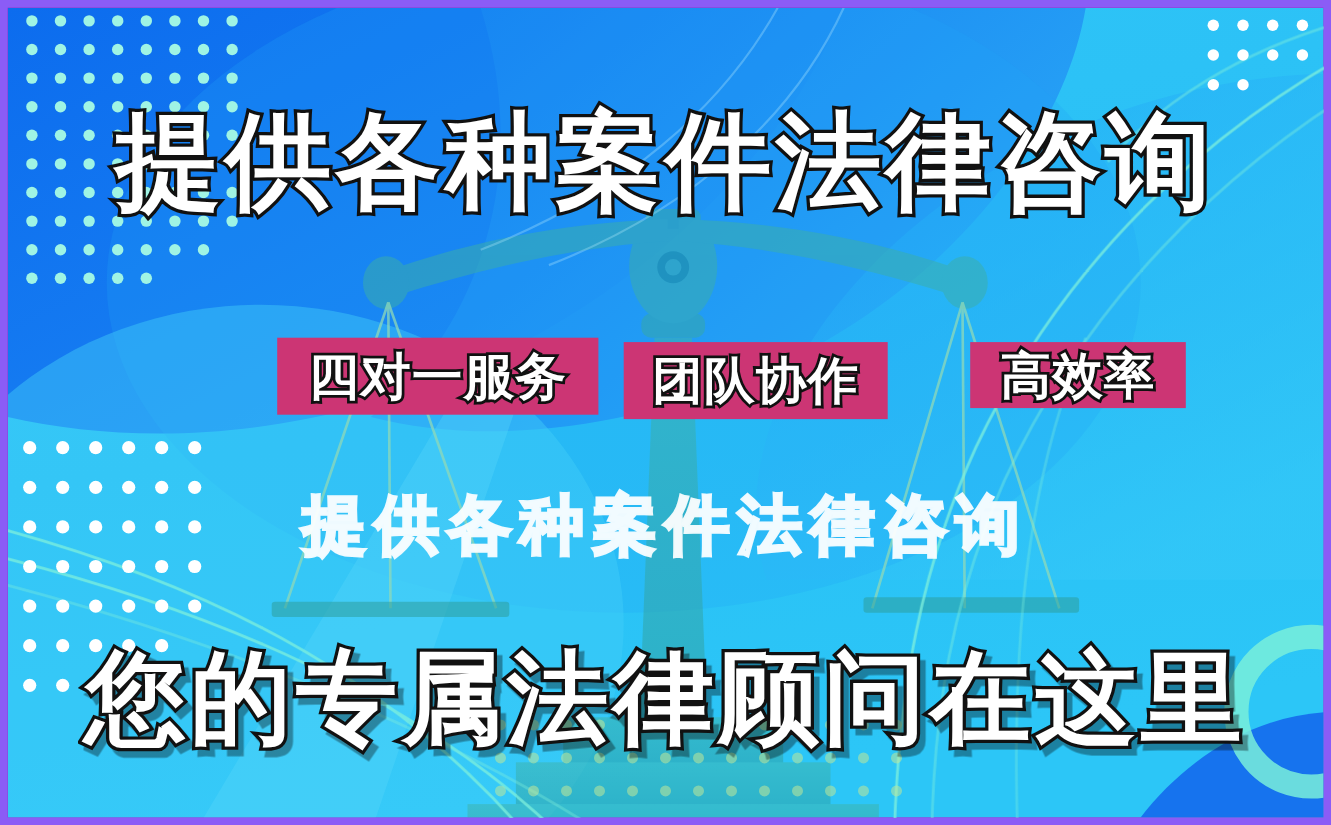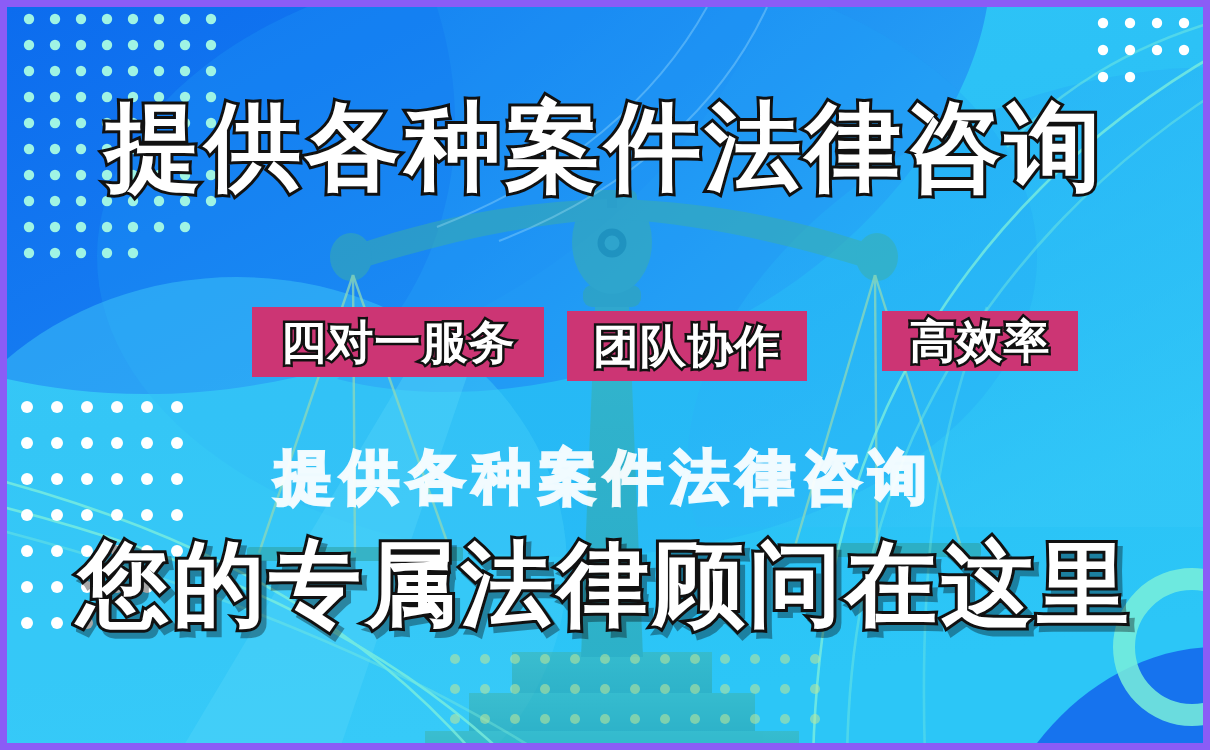--- a/index.html
+++ b/index.html
@@ -31,21 +31,21 @@
     paint-order:stroke fill;
     font-family:"DejaVu Sans","Liberation Sans",sans-serif;
   }
   .headline-top{
     top:88px;
     font-size:96px;
     line-height:104px;
     letter-spacing:4px;
   }
   .headline-bottom{
-    top:528px;
+    top:578px;
     font-size:92px;
     line-height:100px;
     letter-spacing:4px;
     filter:drop-shadow(5px 6px 0px rgba(0,0,0,0.35));
   }
 
   
   .badge{
     position:absolute;
     background:#CC3574;

